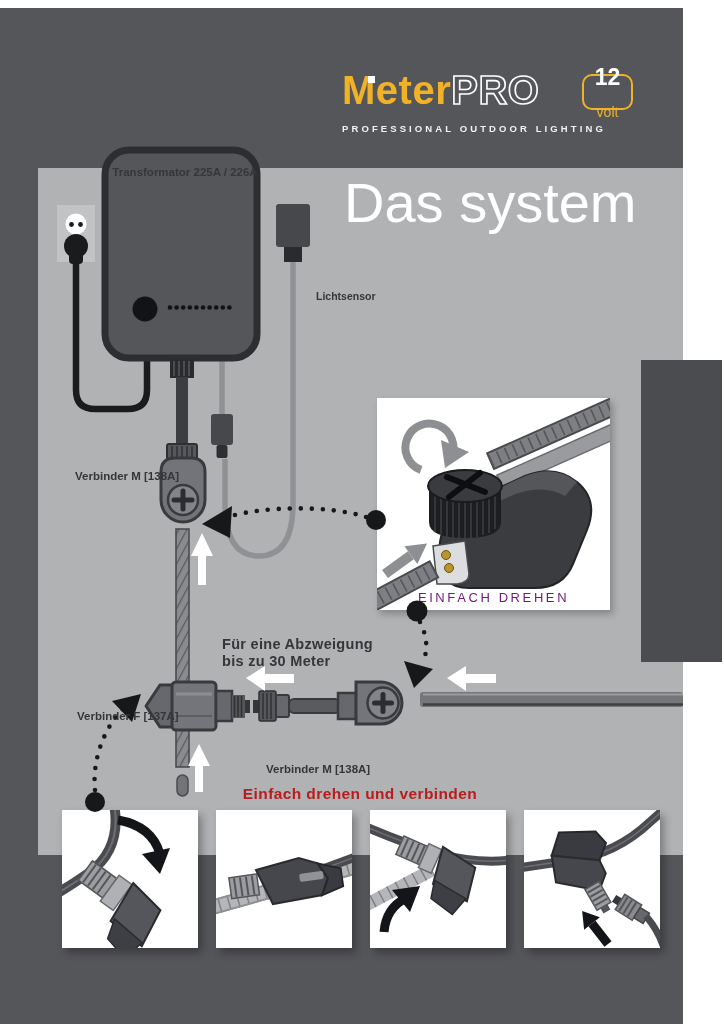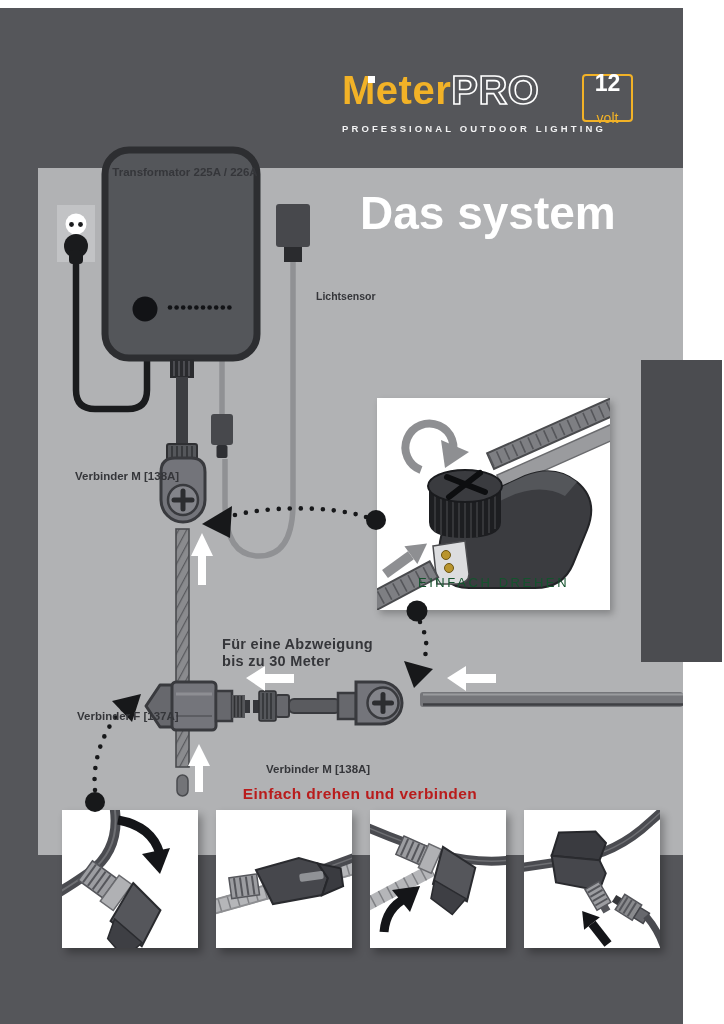--- a/index.html
+++ b/index.html
@@ -9,44 +9,44 @@
   .right-block{position:absolute;left:641px;top:360px;width:81px;height:302px;background:#4B4C50;}
   .panel{position:absolute;left:38px;top:168px;width:645px;height:687px;background:#B1B2B4;}
 
   
   .logo{position:absolute;left:342px;top:70px;}
   .brand{font-size:40px;font-weight:bold;line-height:1;letter-spacing:.5px;white-space:nowrap;}
   .brand-light{color:#F2B227;position:relative;display:inline-block;}
   .brand-light::after{content:"";position:absolute;left:26px;top:6px;width:7px;height:7px;background:#FFFFFF;}
   .brand-pro{color:#CFD0D2;-webkit-text-fill-color:transparent;-webkit-text-stroke:1.6px #FFFFFF;}
   .tagline{margin-top:13px;font-size:9.5px;font-weight:bold;letter-spacing:3.1px;color:#F2F2F3;white-space:nowrap;}
-  .volt-badge{position:absolute;left:582px;top:74px;width:51px;height:48px;border:2.5px solid #F2B227;
-        border-radius:4px;box-sizing:border-box;display:flex;flex-direction:column;align-items:center;justify-content:center;}
+  .volt-badge{position:absolute;left:582px;top:74px;width:51px;height:36px;border:2.5px solid #F2B227;
+        border-radius:10px;box-sizing:border-box;display:flex;flex-direction:column;align-items:center;justify-content:center;}
   .volt-num{font-size:23px;font-weight:bold;color:#FFFFFF;line-height:1;}
   .volt-unit{font-size:14px;color:#F2B227;line-height:1;margin-top:16px;}
-  .title{position:absolute;left:344px;top:170px;margin:16px;font-size:46px;font-weight:bold;color:#FFFFFF;letter-spacing:0;}
+  .title{position:absolute;left:344px;top:170px;margin:0;font-size:56px;font-weight:normal;color:#FFFFFF;letter-spacing:0;}
 
   
   .lbl{position:absolute;font-weight:bold;color:#35363A;margin-top:40px;}
   .lbl-transformer{left:85px;top:126px;width:200px;text-align:center;font-size:11.5px;}
   .lbl-sensor{left:316px;top:250px;font-size:10.5px;}
   .lbl-vm-top{left:75px;top:430px;font-size:11.5px;}
   .lbl-vf{left:77px;top:670px;font-size:11.5px;}
   .lbl-vm-branch{left:266px;top:723px;font-size:11.5px;}
   .branch-note{position:absolute;left:222px;top:636px;font-weight:bold;color:#35363A;
         font-size:14.5px;line-height:1.18;letter-spacing:.3px;}
   .bottom-heading{position:absolute;left:110px;top:785px;width:500px;text-align:center;
         font-size:15.5px;font-weight:bold;color:#b91c1c;letter-spacing:.4px;}
 
   
   .inset{position:absolute;left:377px;top:398px;width:233px;height:212px;background:#FFFFFF;
         box-shadow:3px 4px 7px rgba(0,0,0,.25);}
   .inset svg{position:absolute;left:0;top:0;}
-  .inset-caption{position:absolute;left:0;right:0;bottom:20px;text-align:center;
-        font-size:13px;letter-spacing:2.6px;color:#14532d;}
+  .inset-caption{position:absolute;left:0;right:0;bottom:5px;text-align:center;
+        font-size:13px;letter-spacing:2.6px;color:#701a75;}
   .step{position:absolute;top:810px;width:136px;height:138px;background:#FFFFFF;
         box-shadow:4px 5px 8px rgba(0,0,0,.3);}
   .step svg{position:absolute;left:0;top:0;}
   .s1{left:62px;} .s2{left:216px;} .s3{left:370px;} .s4{left:524px;}
 
   .main-art{position:absolute;left:0;top:0;}
 </style>
 </head>
 <body>
 

